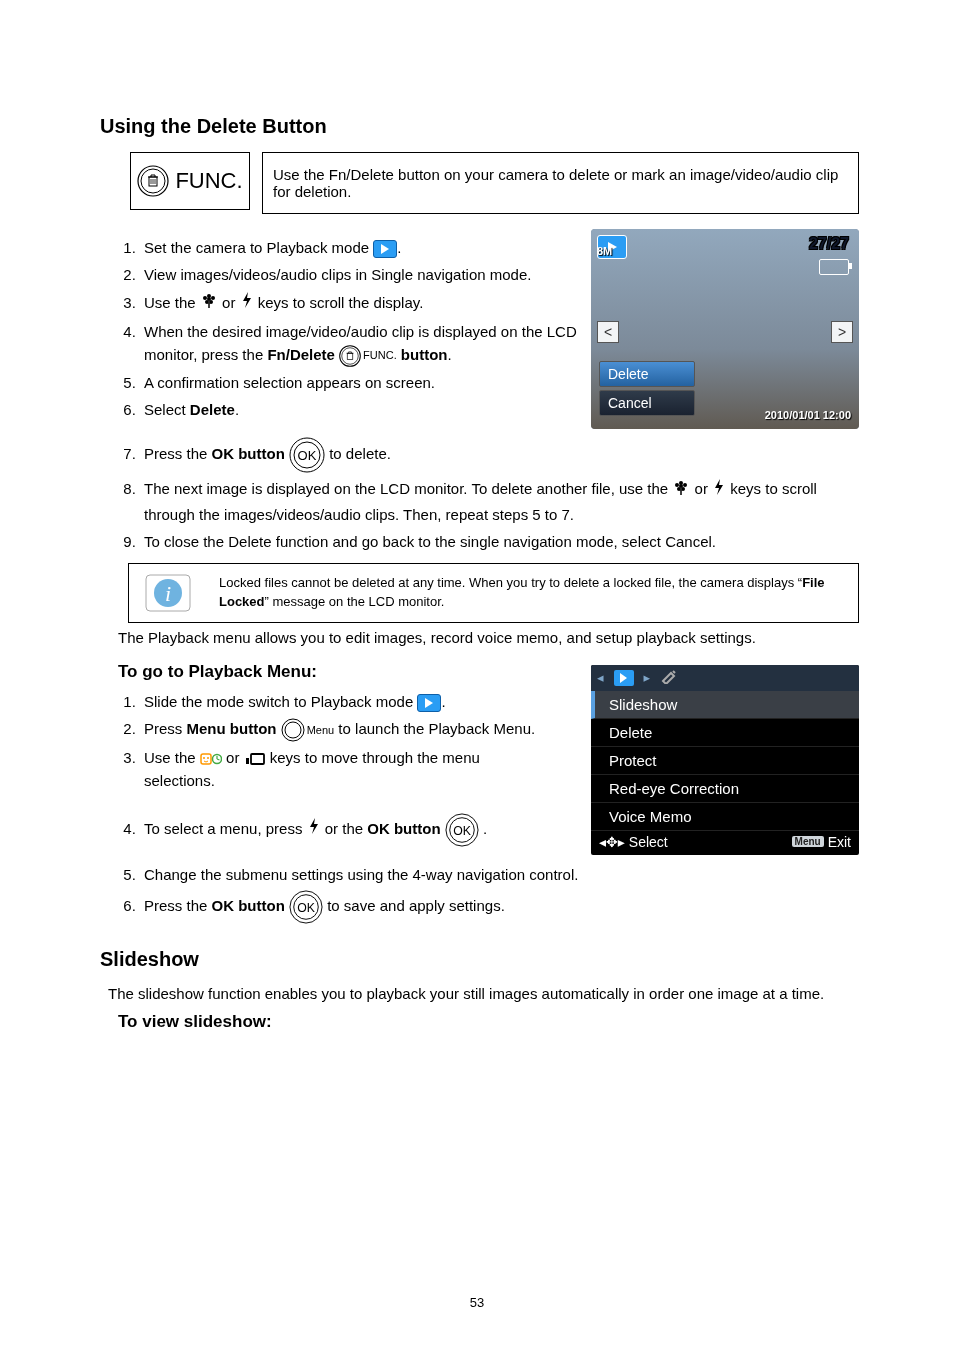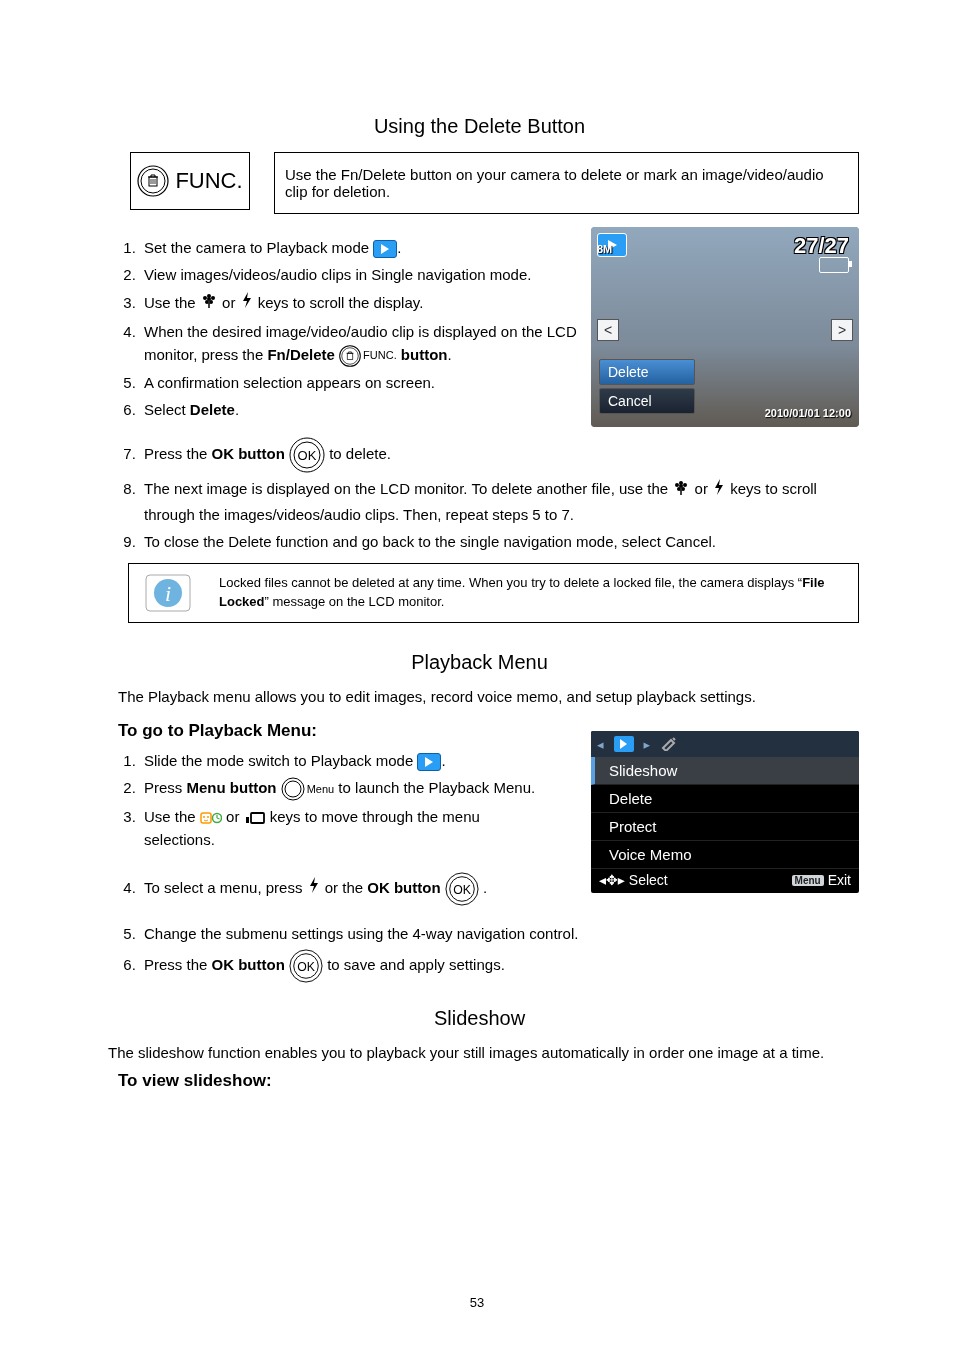--- a/index.html
+++ b/index.html
@@ -14,76 +14,75 @@
     color: #000;
   }
   .page {
     padding: 115px 95px 40px 100px;
     box-sizing: border-box;
     position: relative;
     height: 100%;
   }
   h2.section {
     font-size: 20px;
-    font-weight: normal;
+    font-weight: bold;
     margin: 0 0 14px 0;
-    text-align: center;
   }
   h3.sub {
     font-size: 17px;
     font-weight: bold;
     margin: 10px 0 6px 18px;
   }
   .boxrow { display: flex; align-items: stretch; margin: 8px 0 14px 30px; }
   .funcbox {
     border: 1px solid #000;
     width: 118px;
     height: 56px;
     display: flex;
     align-items: center;
     justify-content: center;
     gap: 6px;
   }
   .funcbox .label { font-family: Arial, sans-serif; font-size: 22px; }
   .tipbox {
     border: 1px solid #000;
-    margin-left: 24px;
+    margin-left: 12px;
     padding: 13px 10px;
     flex: 1;
     display: flex;
     align-items: center;
     font-size: 15px;
   }
   ol.steps {
     margin: 8px 0 8px 18px;
     padding-left: 22px;
     font-size: 15px;
     line-height: 1.55;
   }
   ol.steps li { margin: 4px 0; padding-left: 4px; }
   ol.steps li::marker { font-size: 15px; }
-  .fl-row { display: flex; align-items: center; }
+  .fl-row { display: flex; align-items: flex-end; }
   .leftcol { flex: 1; }
   .lcdshot {
     width: 268px;
     height: 200px;
     background: #7a869a;
     border-radius: 4px;
     position: relative;
     margin-left: 10px;
     margin-top: -4px;
     flex: 0 0 268px;
     overflow: hidden;
     font-family: Arial, sans-serif;
   }
   .lcdshot .sky { position:absolute; inset:0; background: linear-gradient(#92a8bd, #7c8a99 60%, #605a52); }
   .lcdshot .topicon { position:absolute; top:6px; left:6px; width:28px; height:22px; background:#2a9df4; border:1px solid #fff; border-radius:3px; display:flex; align-items:center; justify-content:center; }
   .lcdshot .topicon svg { display:block; }
   .lcdshot .res { position:absolute; top:16px; left:6px; font-size:11px; color:#fff; font-weight:bold; text-shadow:1px 1px 1px #000; }
-  .lcdshot .count { position:absolute; top:6px; right:10px; font-size:22px; font-weight:bold; color:#ffffff; text-shadow: -1px -1px 0 #000,1px -1px 0 #000,-1px 1px 0 #000,1px 1px 0 #000; }
+  .lcdshot .count { position:absolute; top:6px; right:10px; font-size:16px; font-weight:bold; color:#0f172a; text-shadow: -1px -1px 0 #000,1px -1px 0 #000,-1px 1px 0 #000,1px 1px 0 #000; }
   .lcdshot .batt { position:absolute; top:30px; right:10px; width:28px; height:14px; border:1px solid #fff; border-radius:2px; }
   .lcdshot .batt::after { content:""; position:absolute; right:-4px; top:3px; width:3px; height:6px; background:#fff; }
   .lcdshot .navl, .lcdshot .navr { position:absolute; top:92px; width:20px; height:20px; background:rgba(255,255,255,.9); border:1px solid #555; display:flex; align-items:center; justify-content:center; font-size:14px; color:#333; }
   .lcdshot .navl { left:6px; } .lcdshot .navr { right:6px; }
   .lcdshot .menu { position:absolute; left:8px; bottom:10px; width:96px; }
   .lcdshot .menu .it { background: linear-gradient(#2f3b4a,#1a2230); color:#fff; font-size:14px; padding:4px 8px; border:1px solid #555; border-radius:2px; margin-bottom:3px; }
   .lcdshot .menu .it.sel { background: linear-gradient(#4a8fd4,#2462a0); }
   .lcdshot .ts { position:absolute; right:8px; bottom:8px; color:#fff; font-size:11px; text-shadow:1px 1px 1px #000; font-weight:bold; }
 
   .notebox {
@@ -223,21 +222,20 @@
     <div class="ic">
       <svg width="56" height="56" viewBox="0 0 56 56">
           <rect x="6" y="10" width="44" height="36" rx="4" fill="#fff" stroke="#aaa"></rect>
           <circle cx="28" cy="28" r="14" fill="#6fb3e0"></circle>
           <text x="28" y="36" text-anchor="middle" font-size="22" font-style="italic" font-family="Georgia" fill="#fff">i</text>
         </svg>
     </div>
     <div class="tx"><span>Locked files cannot be deleted at any time. When you try to delete a locked file, the camera displays “</span><b>File Locked</b><span>” message on the LCD monitor.</span></div>
   </div>
 
-  <h2 class="section" style="margin-top:28px;">Playback Menu</h2>
   <div style="margin-left:18px; font-size:15px;">The Playback menu allows you to edit images, record voice memo, and setup playback settings.</div>
 
   <div class="fl-row" style="margin-top:6px;gap:34px;">
     <div class="leftcol">
       <h3 class="sub">To go to Playback Menu:</h3>
       <ol class="steps">
         <li><span>Slide the mode switch to Playback mode </span><span class="play-badge"></span><span>.</span></li>
         <li><span>Press </span><b>Menu button</b><span> </span><span class="licon">
               <span class="menucirc">
                 <svg width="24" height="24" viewBox="0 0 24 24">
@@ -276,20 +274,21 @@
         <span class="arrowsym">◂</span>
         <span class="pb"></span>
         <span class="arrowsym">▸</span>
         <span class="wr"><svg width="18" height="16" viewBox="0 0 18 16">
               <path d="M3 13 l8 -8 l3 3 l-8 8 z M13 3 l2 2" fill="none" stroke="#aaa" stroke-width="2"></path>
             </svg></span>
       </div>
       <div class="item sel">Slideshow</div>
       <div class="item">Delete</div>
       <div class="item">Protect</div>
+      <div class="item">Red-eye Correction</div>
       <div class="item">Voice Memo</div>
       <div class="foot">
         <span class="ml">
             <span class="arrowsym">◂✥▸</span> 
             <span>Select</span>
           </span>
         <span class="ml">
             <span class="tag">Menu</span> 
             <span>Exit</span>
           </span>

